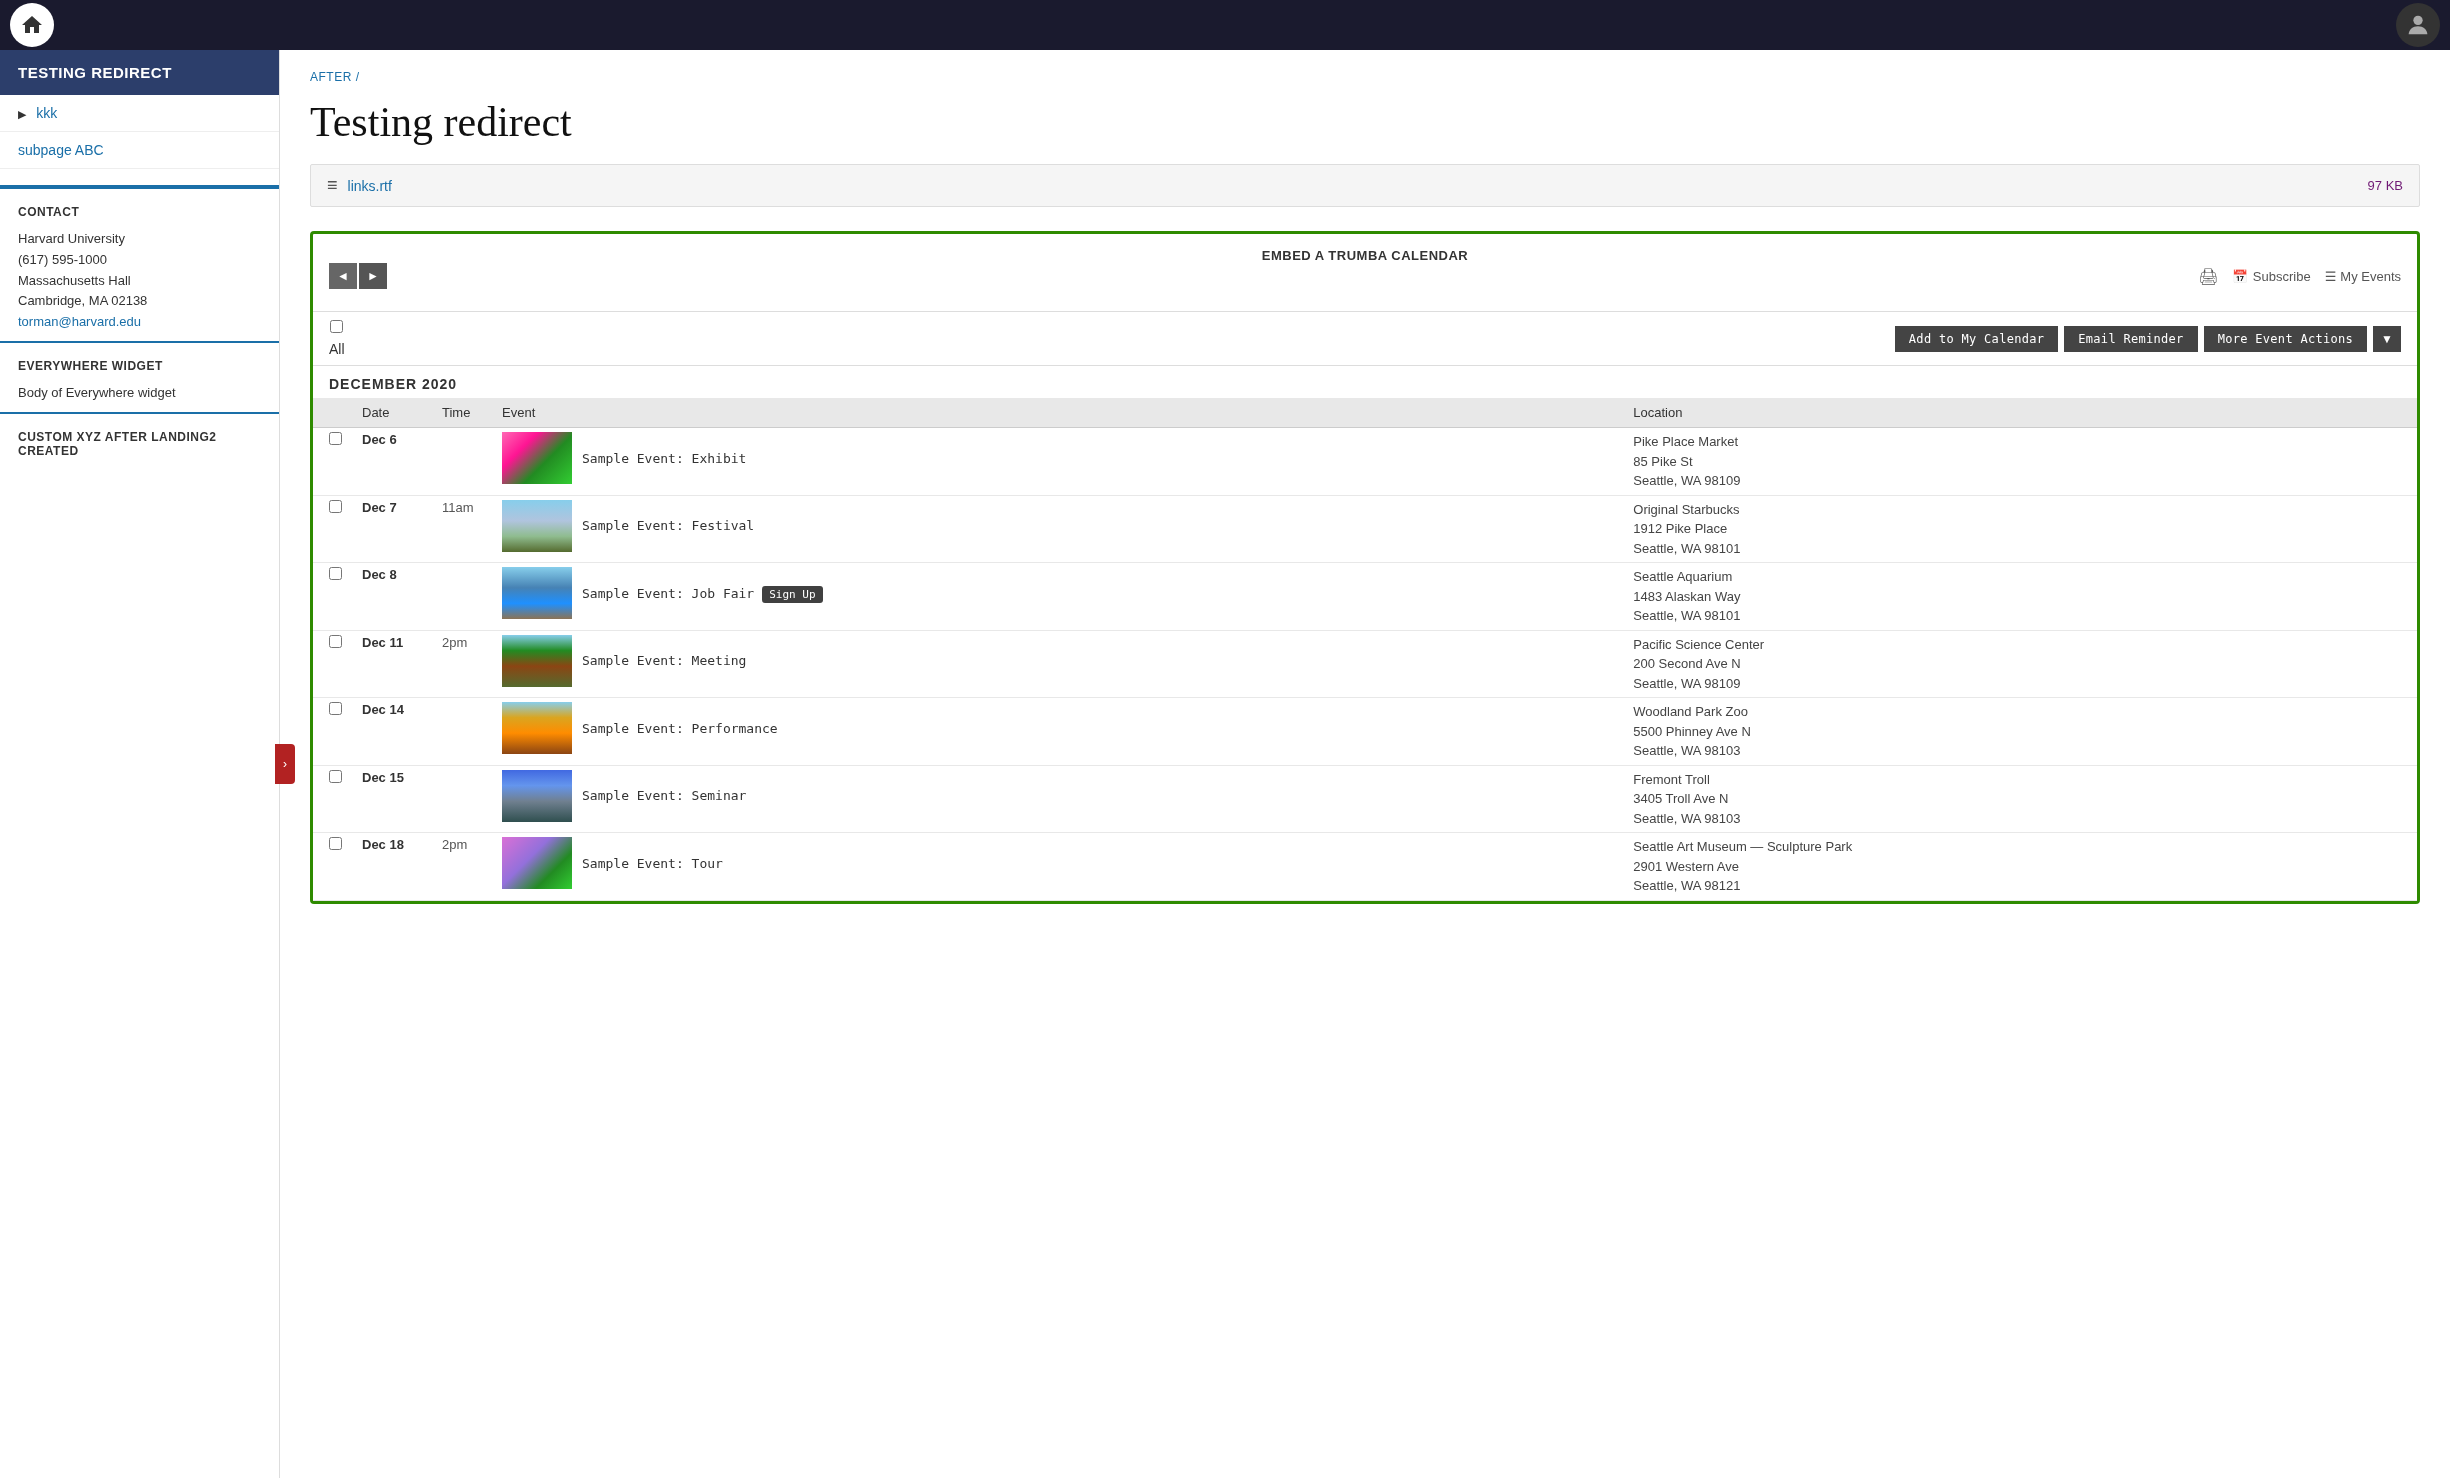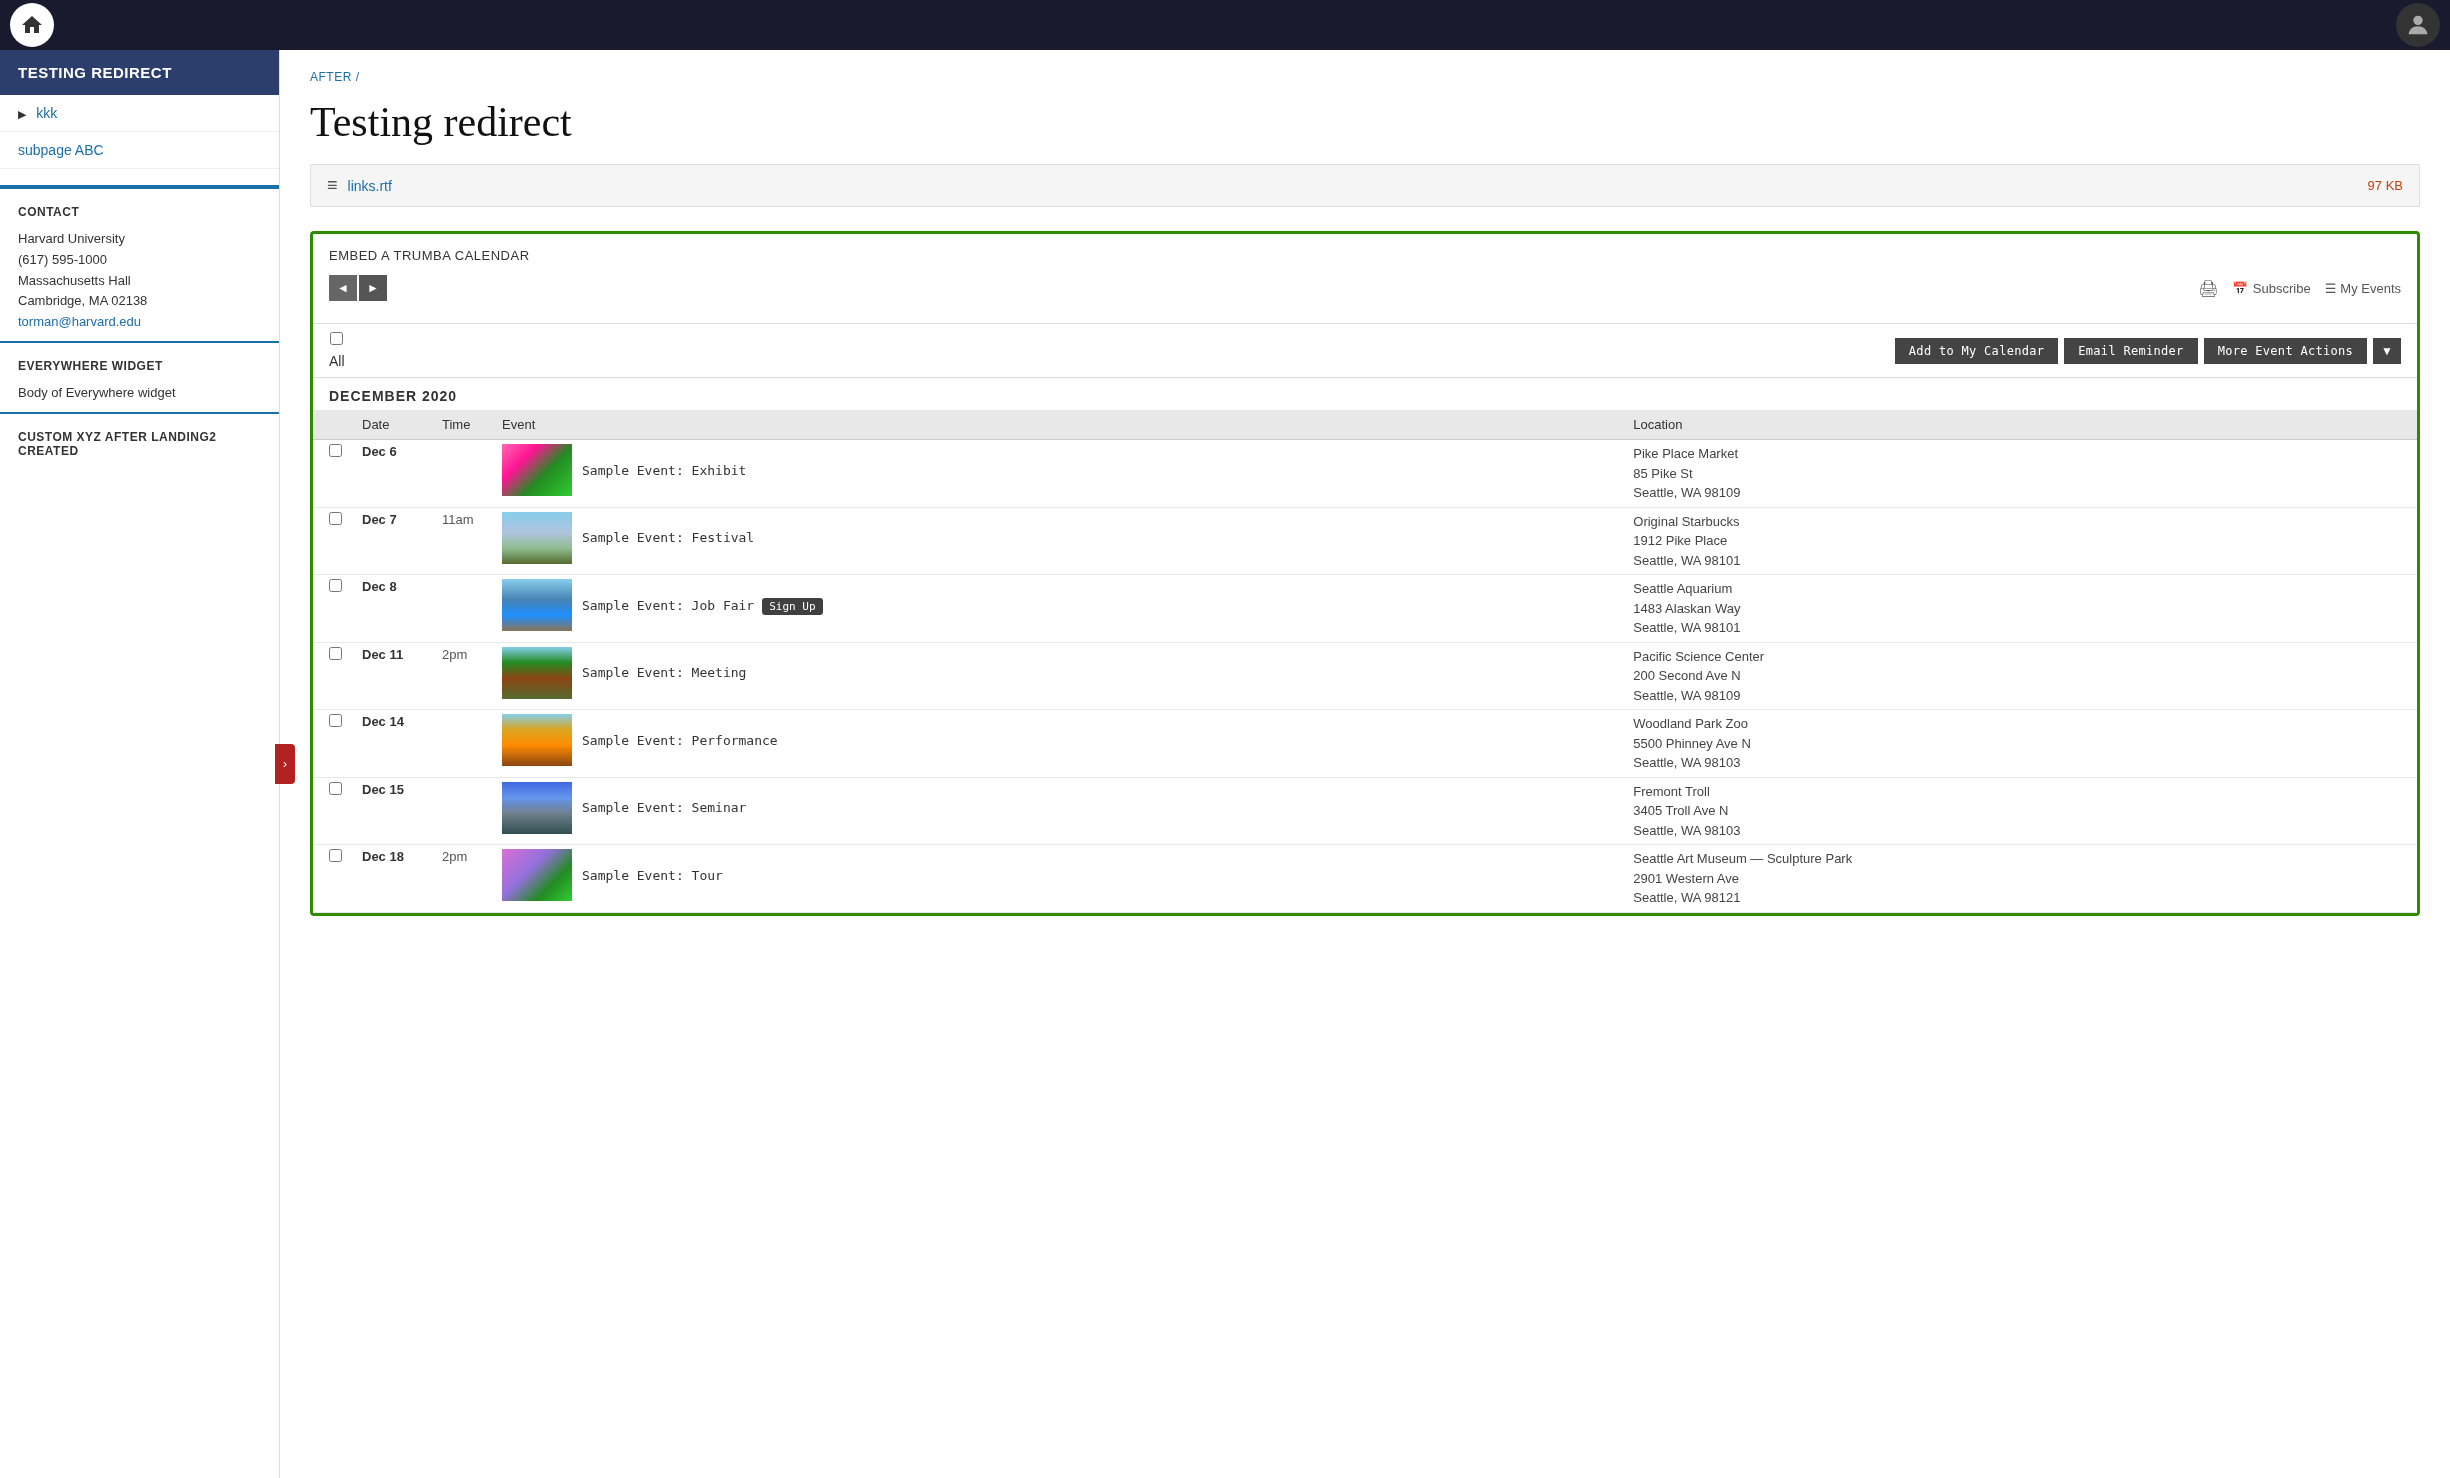--- a/index.html
+++ b/index.html
@@ -143,39 +143,40 @@
       justify-content: space-between;
       margin-bottom: 24px;
       border-radius: 2px;
     }
     .file-attachment-left { display: flex; align-items: center; gap: 10px; }
     .file-icon {
       color: #555;
       font-size: 18px;
     }
     .file-name { color: #1a6fa8; text-decoration: none; font-size: 14px; }
-    .file-size { color: #c2410c; font-size: 13px; }
+    .file-size { color: #701a75; font-size: 13px; }
 
     
     .calendar-widget {
       border: 3px solid #2e8b00;
       border-radius: 4px;
       padding: 0;
       background: #fff;
     }
     .calendar-header {
       padding: 14px 16px 10px 16px;
     }
     .calendar-section-title {
-      font-weight: normal;
+      font-weight: bold;
       font-size: 13px;
       letter-spacing: 0.5px;
       color: #333;
       text-transform: uppercase;
-      margin-bottom: 12px;
+      margin-bottom: 0;
+      text-align: center;
     }
     .calendar-controls {
       display: flex;
       align-items: center;
       justify-content: space-between;
       margin-bottom: 12px;
     }
     .cal-nav-btns { display: flex; gap: 2px; }
     .cal-nav-btn {
       background: #555;

